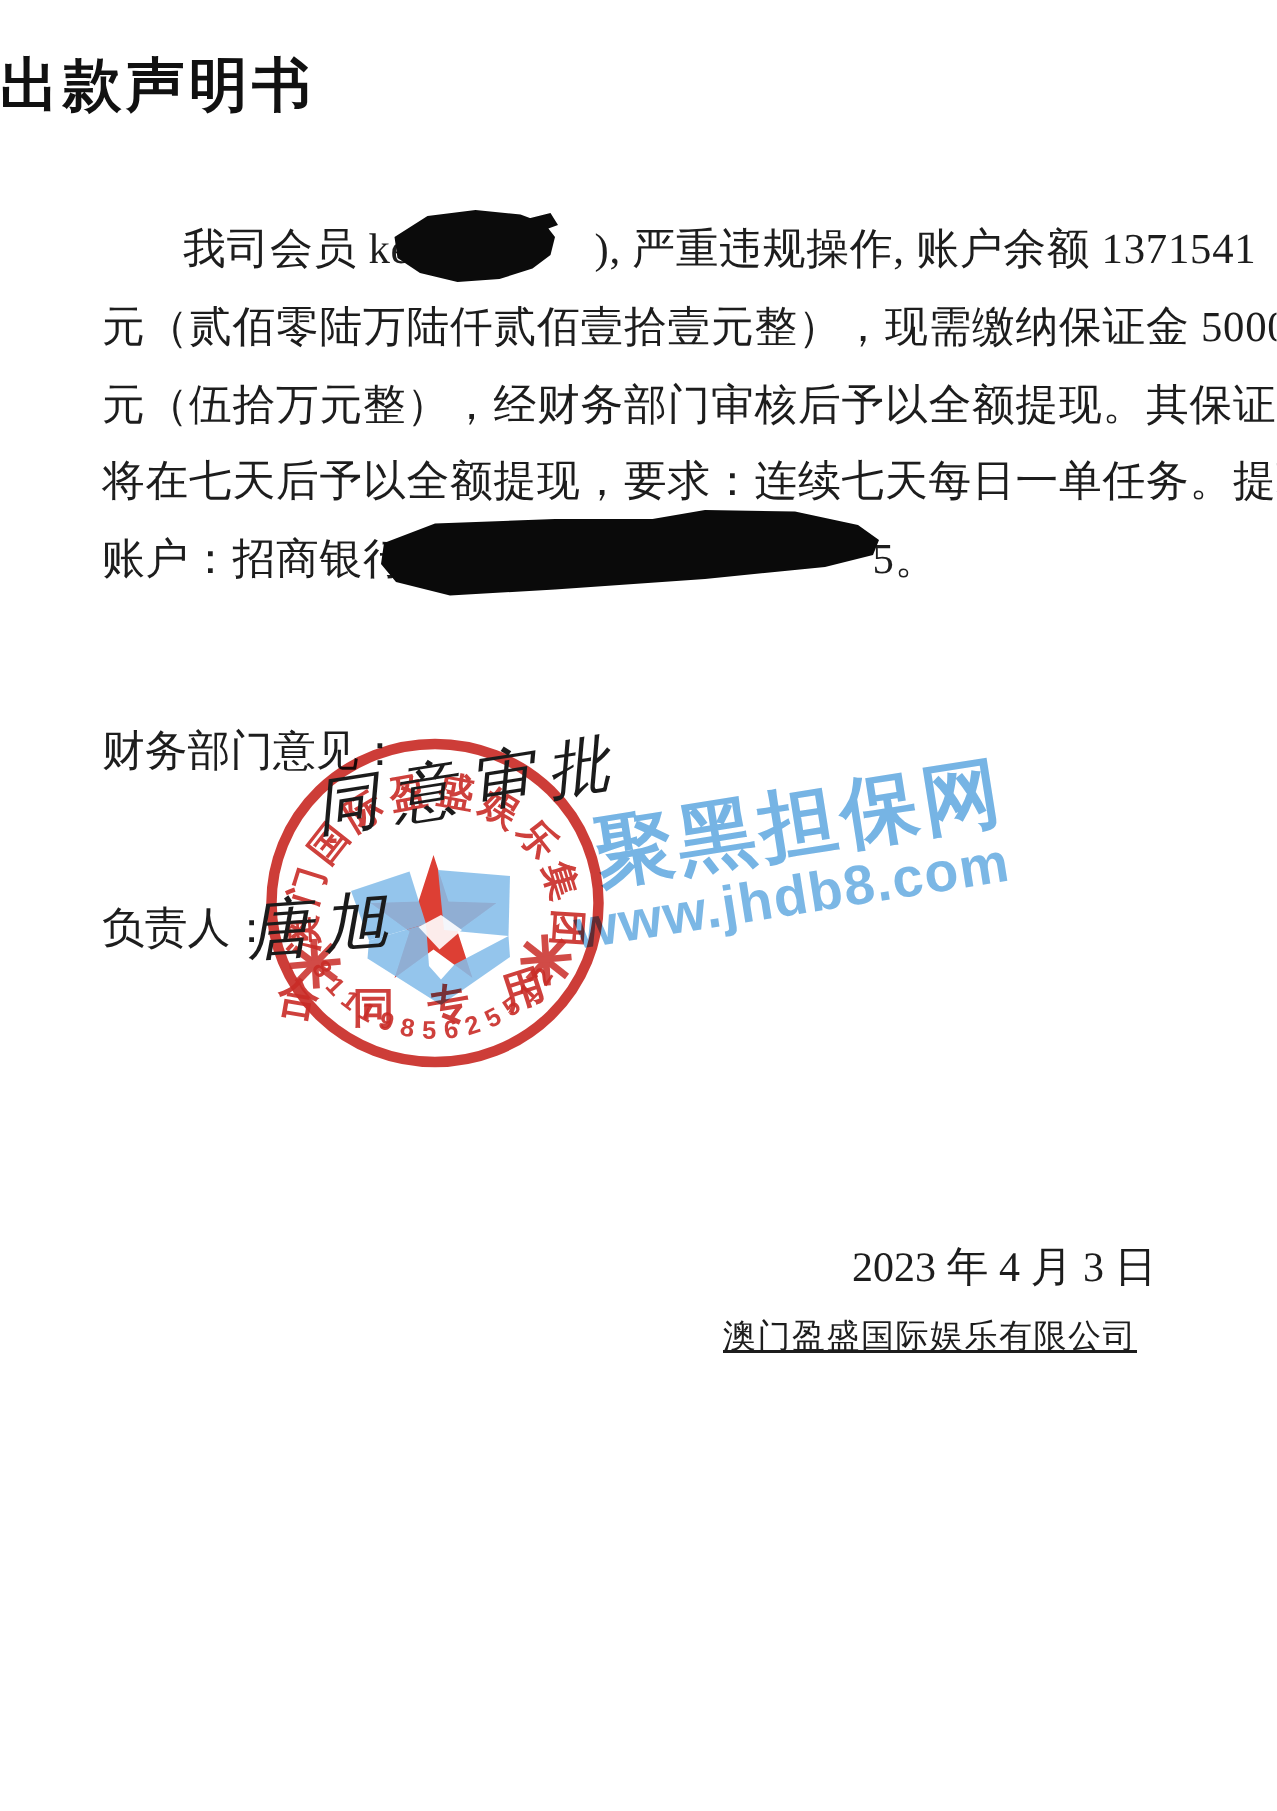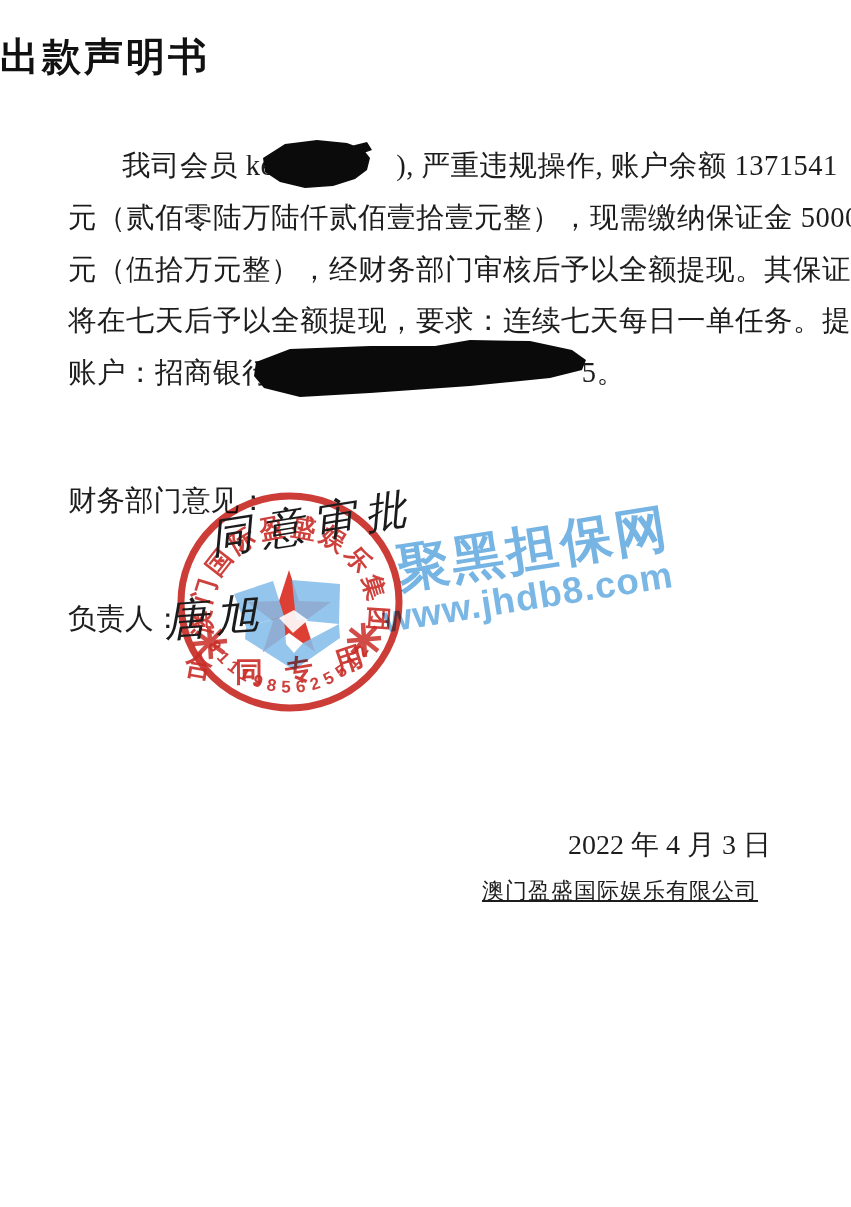--- a/index.html
+++ b/index.html
@@ -94,14 +94,14 @@
     <path fill="#ffffff" opacity="0.9" d="M53 62 L68 54 L82 64 L67 77 Z"></path>
   </g>
 </svg>
 
 <div class="abs handwrite approval">同意审批</div>
 <div class="abs handwrite signature">唐旭</div>
 
 <div class="abs wm wm-name" style="color:rgba(79,159,220,0.78);">聚黑担保网</div>
 <div class="abs wm wm-url" style="color:rgba(79,159,220,0.75);">www.jhdb8.com</div>
 
-<div class="abs dateline">2022 年 4 月 3 日</div>
+<div class="abs dateline">2023 年 4 月 3 日</div>
 <div class="abs companyline">澳门盈盛国际娱乐有限公司</div>
 
 </body></html>

